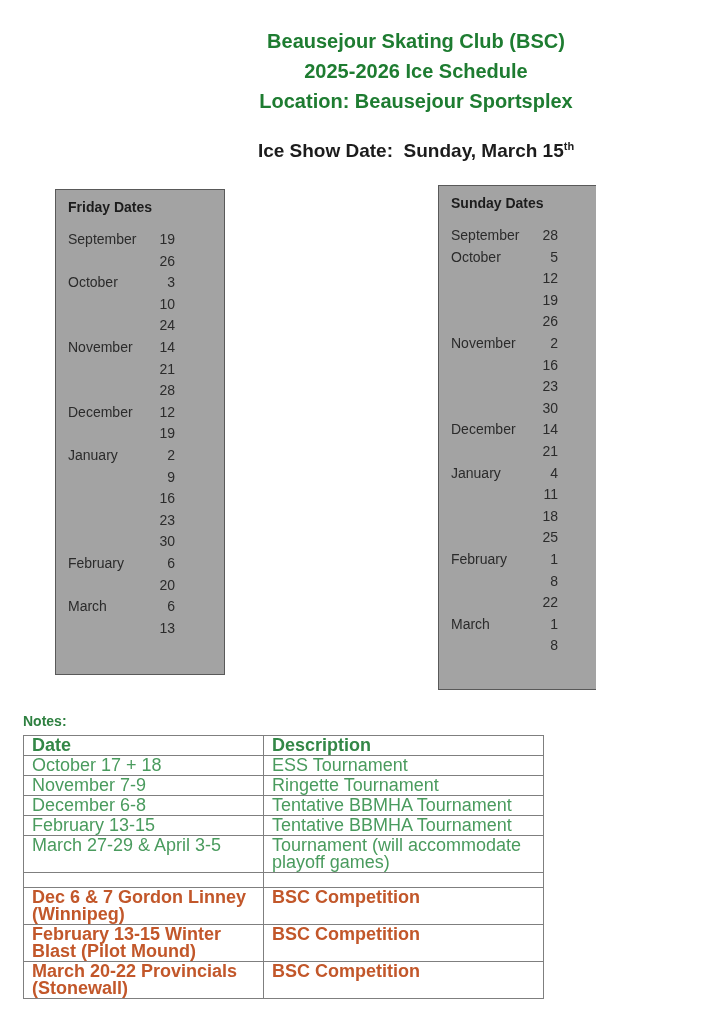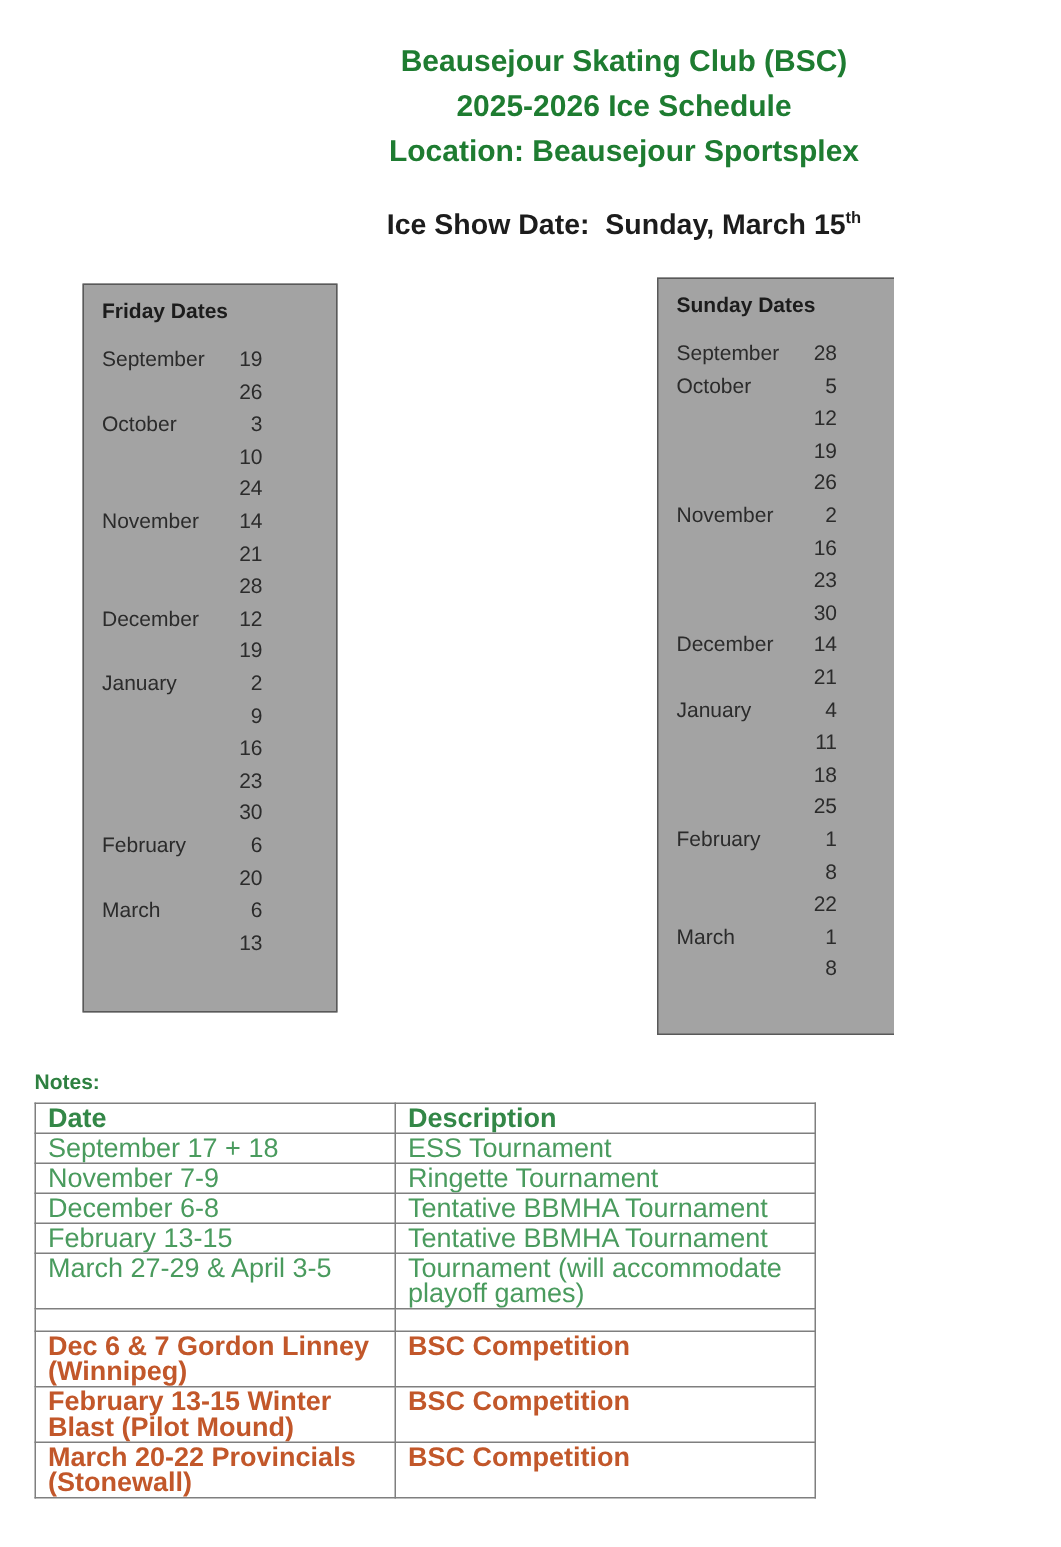--- a/index.html
+++ b/index.html
@@ -220,21 +220,21 @@
     <colgroup>
         <col style="width:240px">
         <col style="width:280px">
       </colgroup>
     <tbody>
         <tr class="hdr">
       <td>Date</td>
       <td>Description</td>
     </tr>
     <tr class="ev">
-      <td>September 17 + 18</td>
+      <td>October 17 + 18</td>
       <td>ESS Tournament</td>
     </tr>
     <tr class="ev">
       <td>November 7-9</td>
       <td>Ringette Tournament</td>
     </tr>
     <tr class="ev">
       <td>December 6-8</td>
       <td>Tentative BBMHA Tournament</td>
     </tr>

